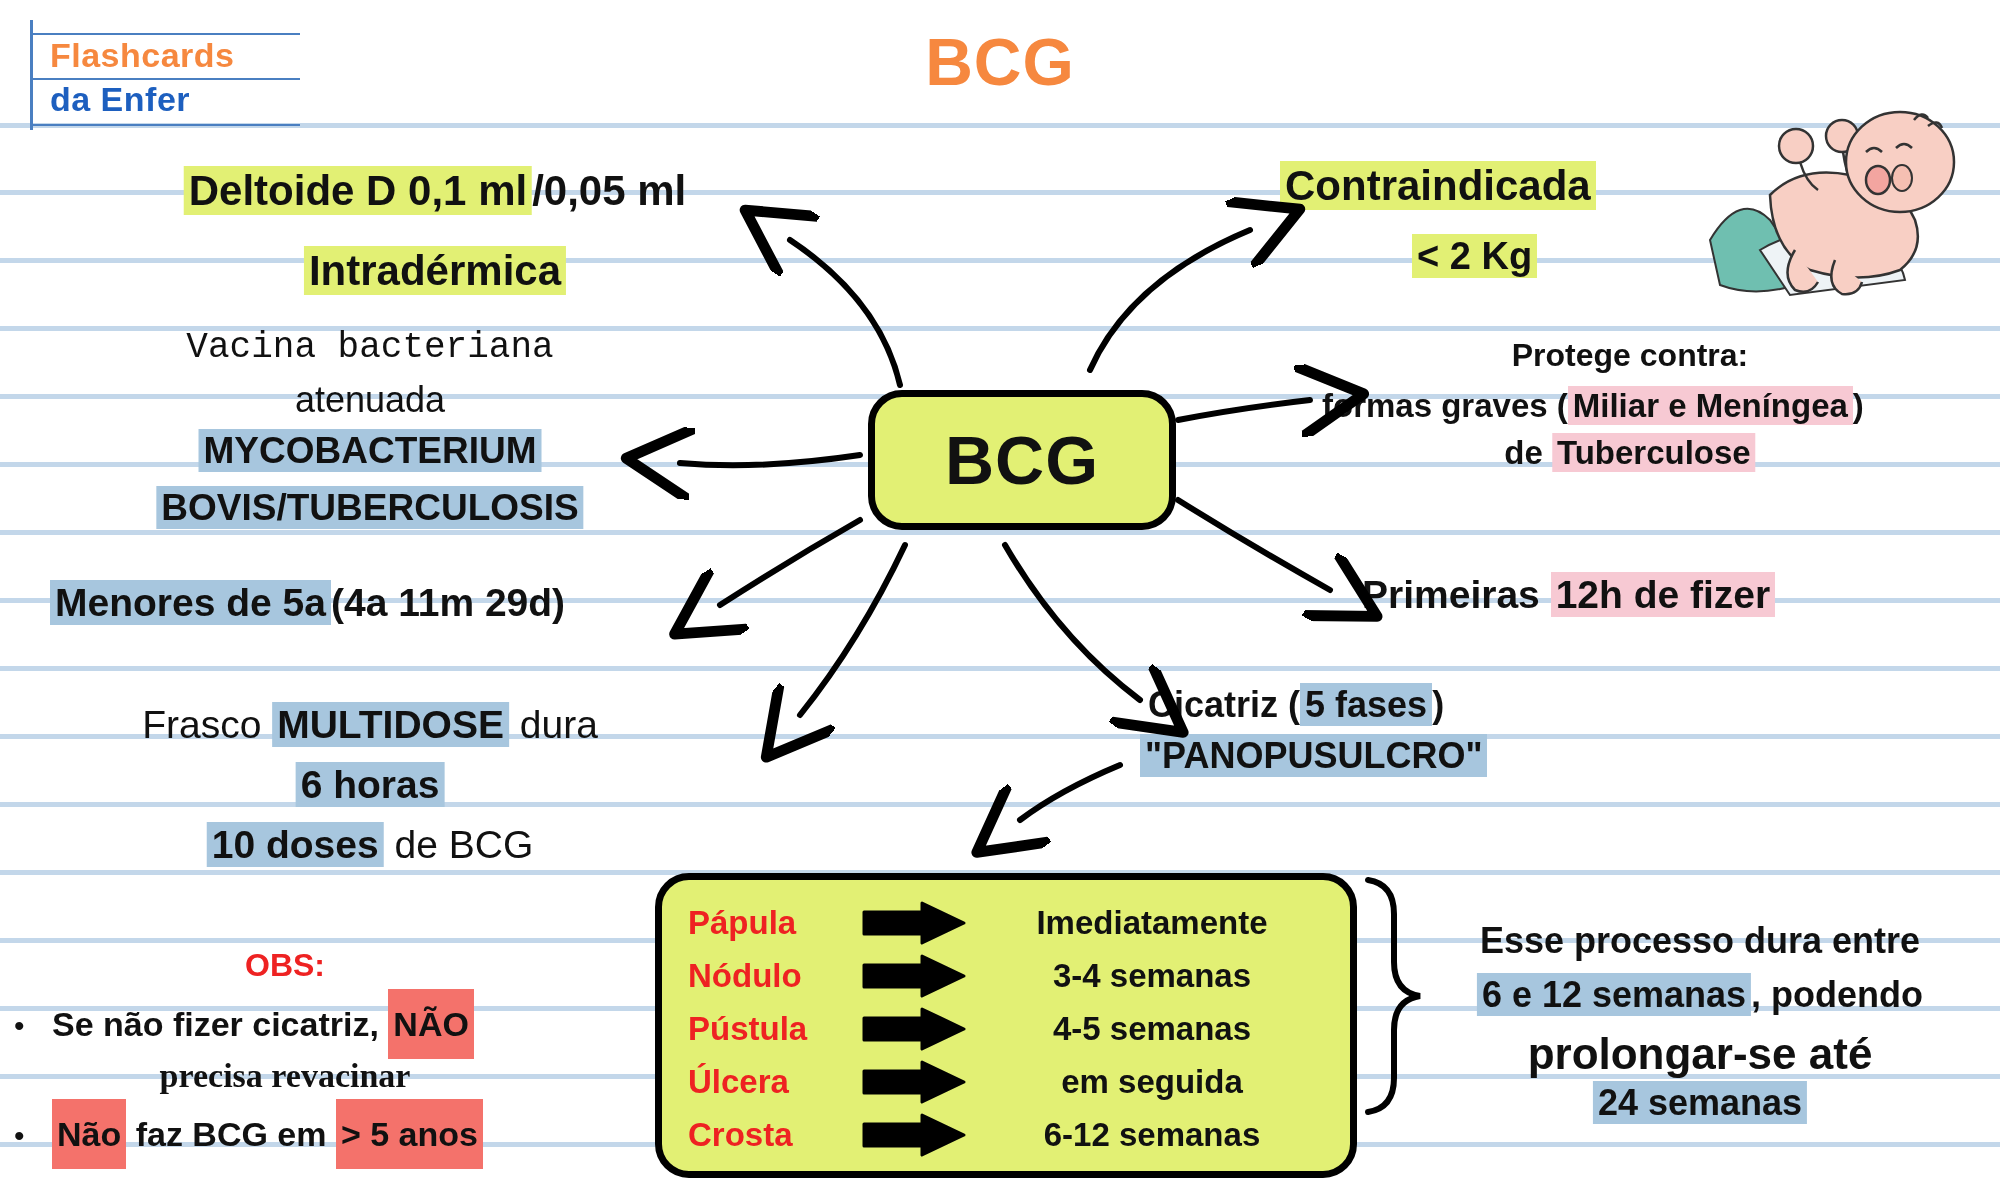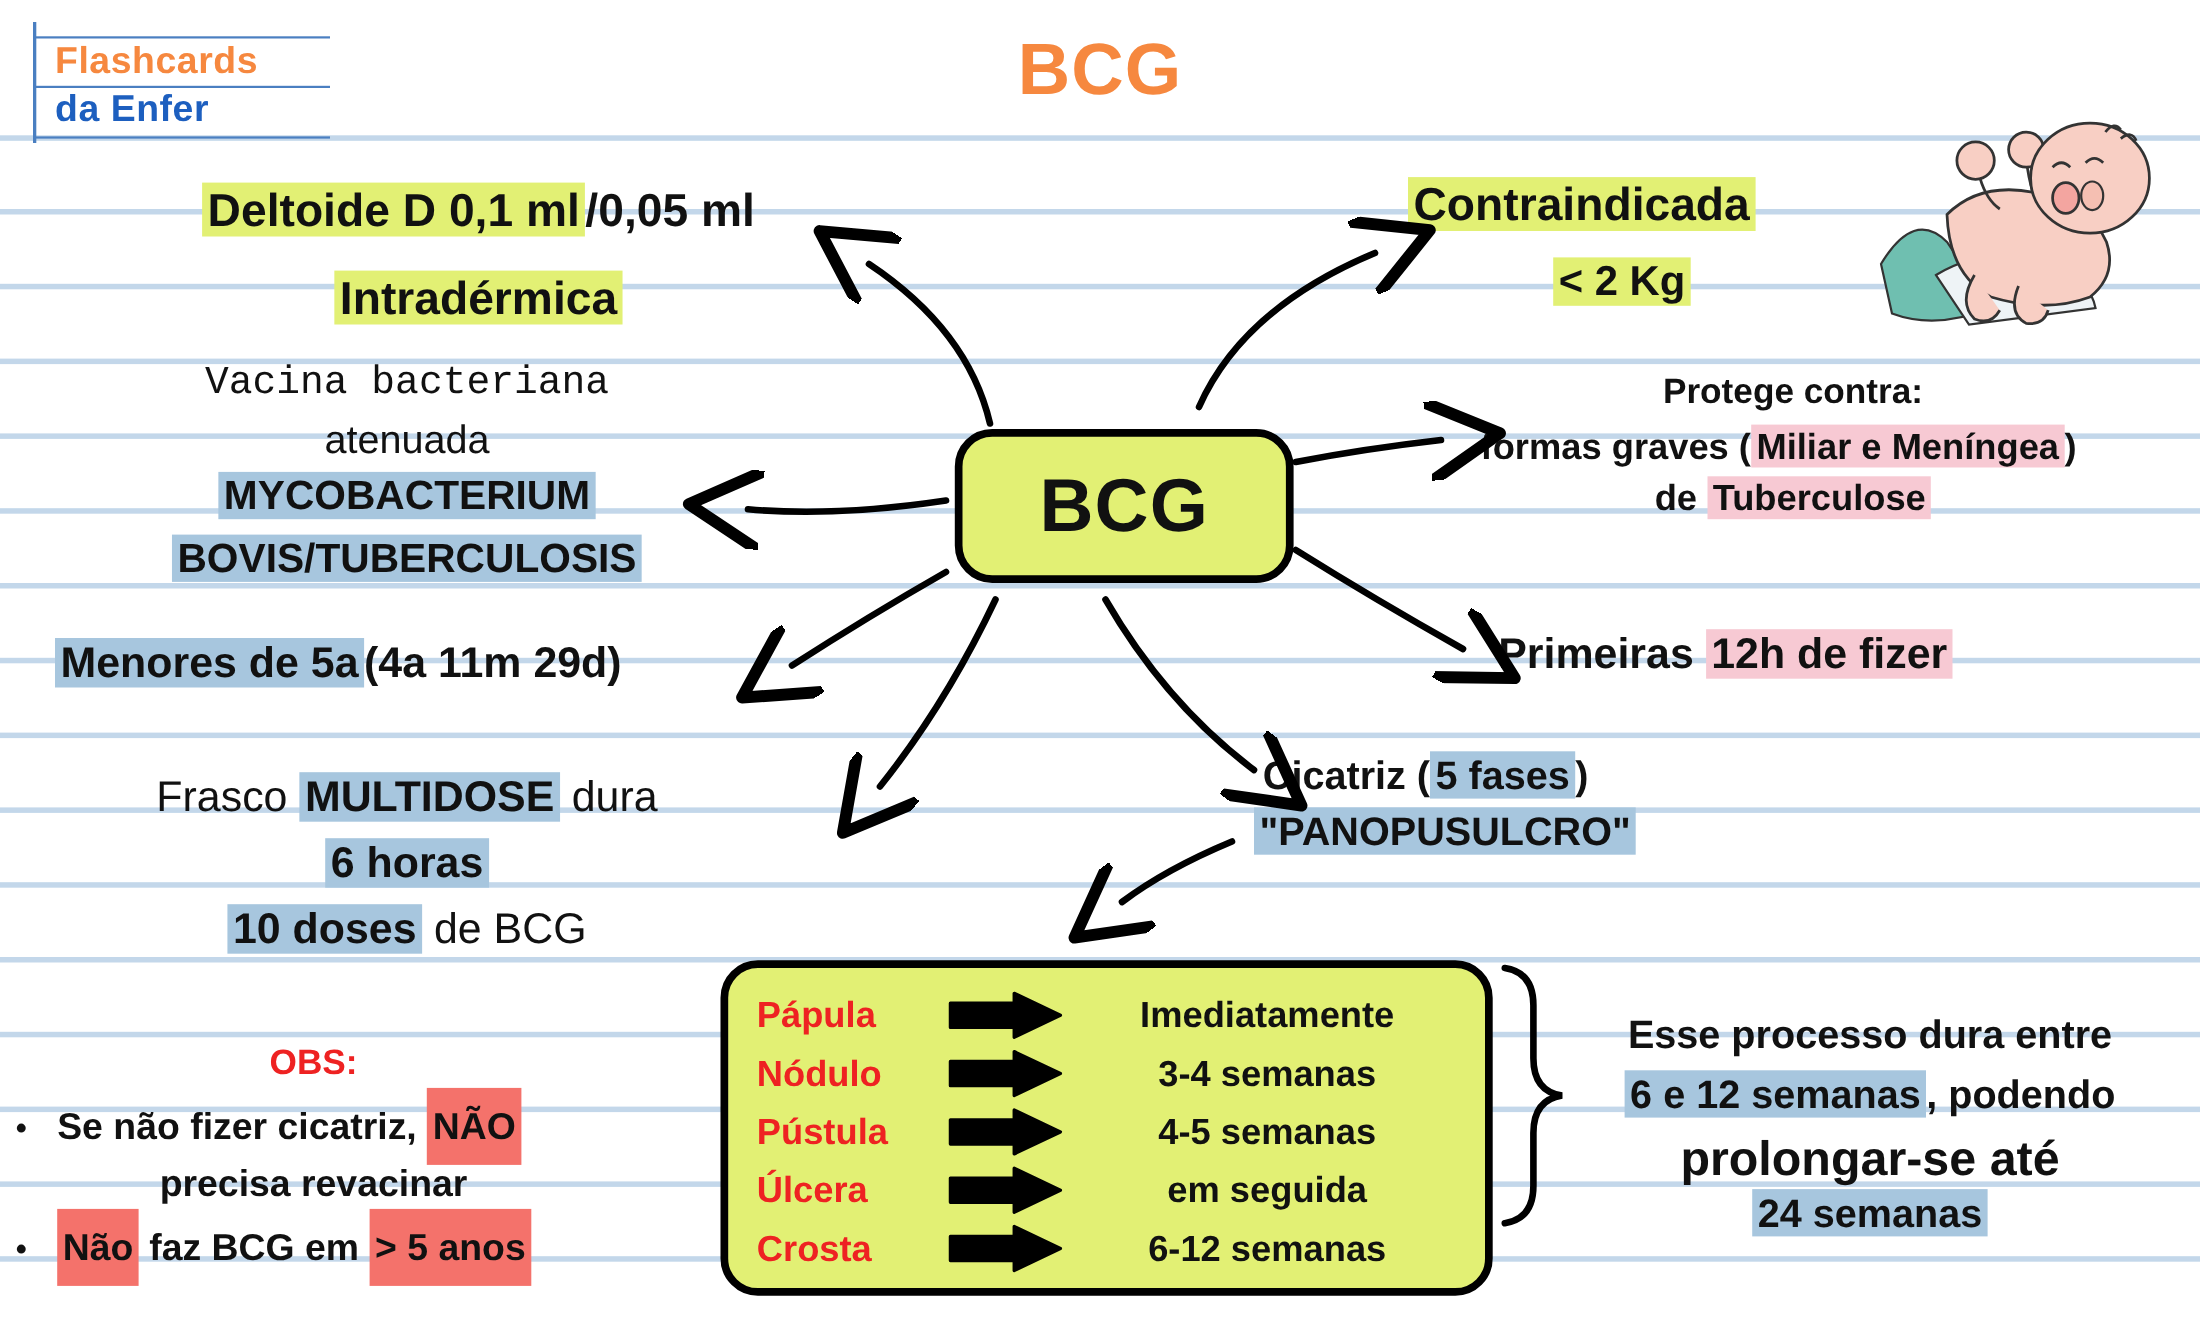--- a/index.html
+++ b/index.html
@@ -197,40 +197,40 @@
   <div class="tx c n" style="left:370px; top:820px; font-size:39px;">
     <span class="hl-blue b">10 doses</span><span> de BCG</span>
   </div>
 
   <div class="tx c b" style="left:285px; top:945px; font-size:32px; color:#ee2222;">OBS:</div>
 
   <div class="tx" style="left:14px; top:1003px; font-size:34px;">
     <span style="font-size:30px">•</span>
     <span class="b" style="margin-left:18px">Se não fizer cicatriz, </span><span class="hl-red b">NÃO</span>
   </div>
-  <div class="tx c b" style="left:285px; top:1055px; font-size:34px;">precisa revacinar</div>
+  <div class="tx c b" style="left:285px; top:1055px; font-size:34px;font-family:Liberation Serif, serif;">precisa revacinar</div>
 
   <div class="tx" style="left:14px; top:1113px; font-size:34px;">
     <span style="font-size:30px">•</span>
     <span class="hl-red b" style="margin-left:18px">Não</span><span class="b"> faz BCG em </span><span class="hl-red b">&gt; 5 anos</span>
   </div>
 
   <div id="center-node">
     <span class="lbl">BCG</span>
   </div>
 
   <div class="tx b" style="left:1280px; top:160px; font-size:42px;">
     <span class="hl-green">Contraindicada</span>
   </div>
   <div class="tx b" style="left:1412px; top:233px; font-size:38px;">
     <span class="hl-green">&lt; 2 Kg</span>
   </div>
 
   <div class="tx c b" style="left:1630px; top:335px; font-size:32px;">Protege contra:</div>
-  <div class="tx" style="left:1322px; top:385px; font-size:33px;margin-left:24px;">
+  <div class="tx" style="left:1322px; top:385px; font-size:33px;">
     <span class="b">formas graves (</span><span class="hl-pink b">Miliar e Meníngea</span><span class="b">)</span>
   </div>
   <div class="tx c" style="left:1630px; top:432px; font-size:33px;">
     <span class="b">de </span><span class="hl-pink b">Tuberculose</span>
   </div>
 
   <div class="tx b" style="left:1362px; top:570px; font-size:39px;">
     <span>Primeiras </span><span class="hl-pink">12h de fizer</span>
   </div>
 

